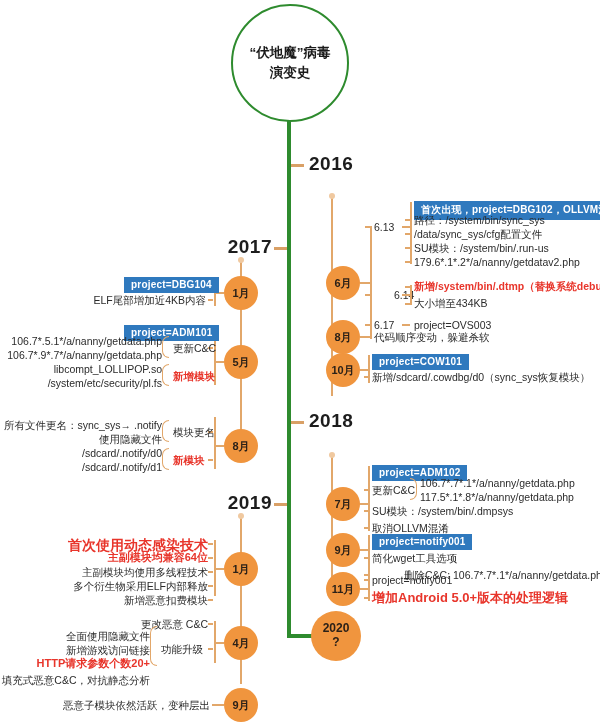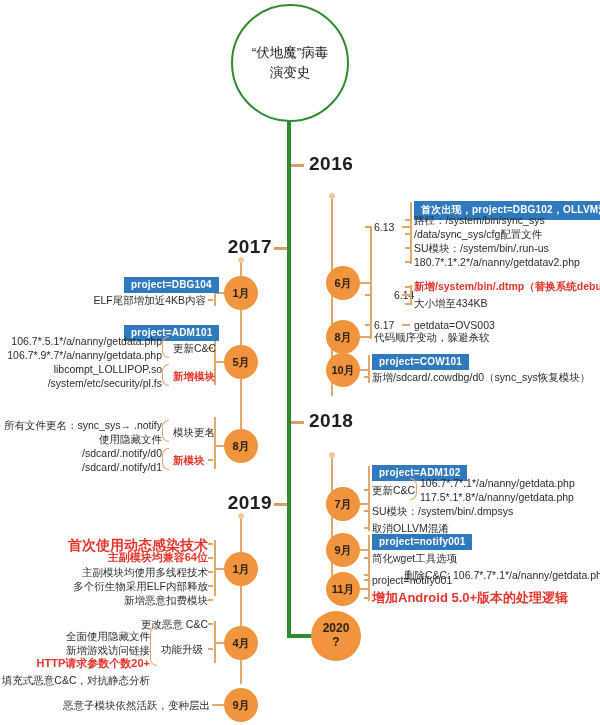--- a/index.html
+++ b/index.html
@@ -14,21 +14,21 @@
     font-size: 10px;
   }
 
   
   #root-node{
     position:absolute; left:231px; top:4px;
     width:118px; height:118px; border-radius:50%;
     border:2.2px solid #2e8b2e; background:#fff;
     display:flex; flex-direction:column; align-items:center; justify-content:center;
     text-align:center; line-height:1.45;
-    font-size:13.5px; font-weight:normal; color:#1a1a1a;
+    font-size:13.5px; font-weight:bold; color:#1a1a1a;
   }
 
   
   #trunk{
     position:absolute; left:287px; top:120px;
     width:4px; height:518px; background:#2e8b2e;
   }
   #trunk-foot{
     position:absolute; left:287px; top:634px;
     width:26px; height:4px; background:#2e8b2e;
@@ -126,35 +126,35 @@
 <div class="vbar" style="left:410px; top:202px; height:62px;"></div>
 
 <div class="blue-chip" style="left:414px; top:201px;">首次出现，project=DBG102，OLLVM混淆</div>
 <div class="dash" style="left:405px; top:219px;"></div>
 <div class="txt" style="left:414px; top:213px;">路径：/system/bin/sync_sys</div>
 <div class="dash" style="left:405px; top:233px;"></div>
 <div class="txt" style="left:414px; top:227px;">/data/sync_sys/cfg配置文件</div>
 <div class="dash" style="left:405px; top:247px;"></div>
 <div class="txt" style="left:414px; top:241px;">SU模块：/system/bin/.run-us</div>
 <div class="dash" style="left:405px; top:261px;"></div>
-<div class="txt" style="left:414px; top:255px;">180.7*.1*.2*/a/nanny/getdatav2.php</div>
+<div class="txt" style="left:414px; top:255px;">179.6*.1*.2*/a/nanny/getdatav2.php</div>
 
 <div class="dash" style="left:365px; top:294px;"></div>
 <div class="txt" style="left:394px; top:288px;">6.14</div>
 <div class="conn" style="left:402px; top:294px; width:8px;"></div>
 <div class="vbar" style="left:410px; top:285px; height:20px;"></div>
 <div class="dash" style="left:405px; top:286px;"></div>
 <div class="txt red" style="left:414px; top:279px;">新增/system/bin/.dtmp（替换系统debuggerd）</div>
 <div class="dash" style="left:405px; top:303px;"></div>
 <div class="txt" style="left:414px; top:296px;">大小增至434KB</div>
 
 <div class="dash" style="left:365px; top:324px;"></div>
 <div class="txt" style="left:374px; top:318px;">6.17</div>
 <div class="conn" style="left:402px; top:324px; width:8px;"></div>
-<div class="txt" style="left:414px; top:318px;">getdata=OVS003</div>
+<div class="txt" style="left:414px; top:318px;">project=OVS003</div>
 
 <div class="bubble m" style="left:326px; top:320px;">8月</div>
 <div class="conn" style="left:360px; top:336px; width:12px;"></div>
 <div class="txt" style="left:374px; top:330px;">代码顺序变动，躲避杀软</div>
 
 <div class="bubble m" style="left:326px; top:353px;">10月</div>
 <div class="conn" style="left:360px; top:369px; width:8px;"></div>
 <div class="vbar" style="left:368px; top:355px; height:28px;"></div>
 <div class="blue-chip" style="left:372px; top:354px;">project=COW101</div>
 <div class="dash" style="left:364px; top:376px;"></div>

